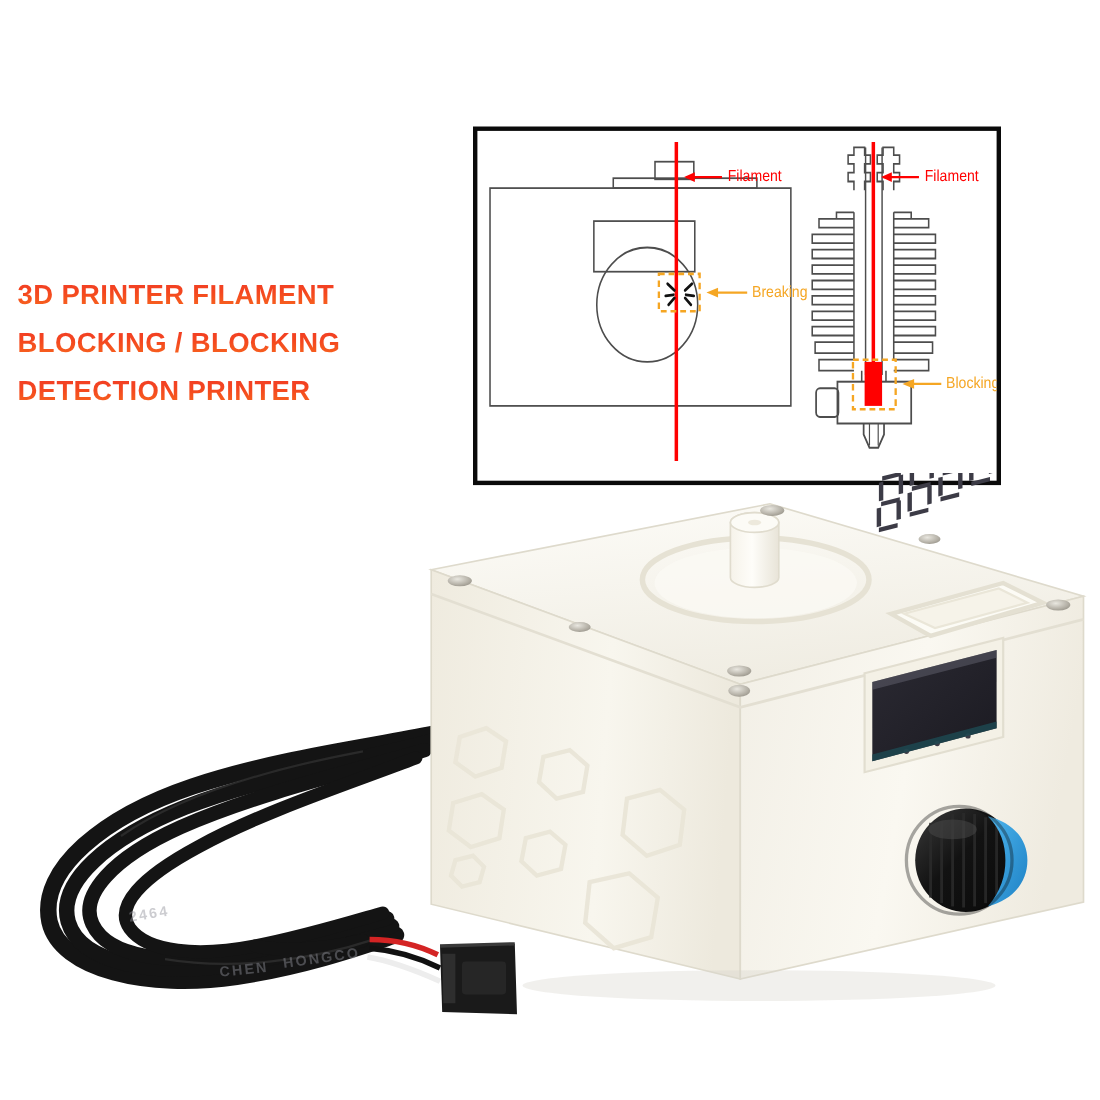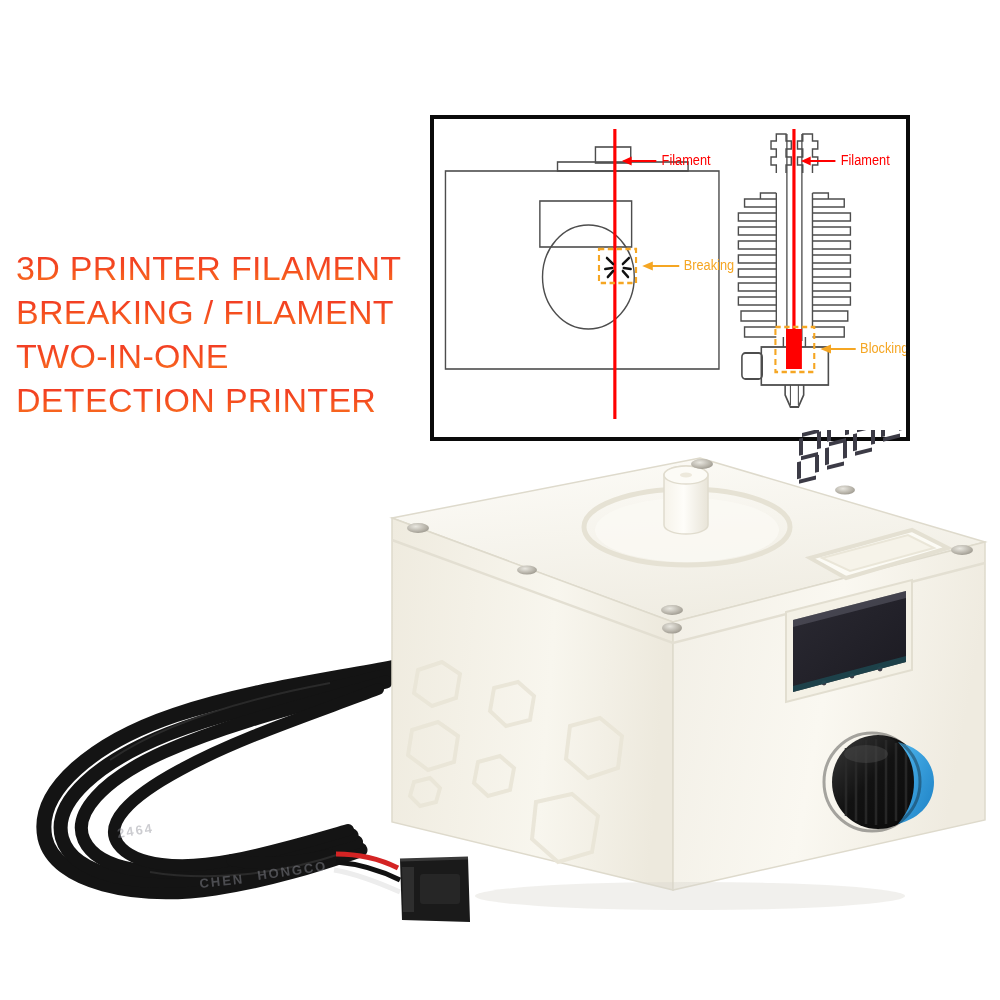--- a/index.html
+++ b/index.html
@@ -7,22 +7,22 @@
     width:1000px;height:1000px;position:relative;overflow:hidden;
     background:#ffffff;
     font-family:"Liberation Sans",sans-serif;
   }
 
   
   #title-block{
     position:absolute;left:16px;top:246px;width:400px;
   }
   .title-line{
-    font-size:34px;
-    font-weight:normal;
+    font-size:25px;
+    font-weight:bold;
     letter-spacing:0.3px;
     line-height:44px;
     white-space:nowrap;
     background:linear-gradient(180deg,#F0342B 0%,#F4471F 45%,#FA7B1E 100%);
     -webkit-background-clip:text;
     background-clip:text;
     color:transparent;
     -webkit-text-fill-color:transparent;
   }
 
@@ -37,22 +37,21 @@
   #product-photo{
     position:absolute;left:0px;top:430px;width:1000px;height:570px;
   }
   #product-svg{position:absolute;left:0;top:0;width:100%;height:100%;}
 </style>
 </head>
 <body>
 
 <div id="title-block">
   <div class="title-line">3D PRINTER FILAMENT</div>
-  <div class="title-line">BREAKING / FILAMENT</div>
-  <div class="title-line">TWO-IN-ONE</div>
+  <div class="title-line">BLOCKING / BLOCKING</div>
   <div class="title-line">DETECTION  PRINTER</div>
 </div>
 
 <div id="diagram-panel">
   <svg id="diagram-svg" viewBox="0 0 535 318" preserveAspectRatio="none">
 
     <g>
 
       <rect x="13" y="52" width="310" height="198" fill="none" stroke="#4d4d4d" stroke-width="1.6"></rect>
 

